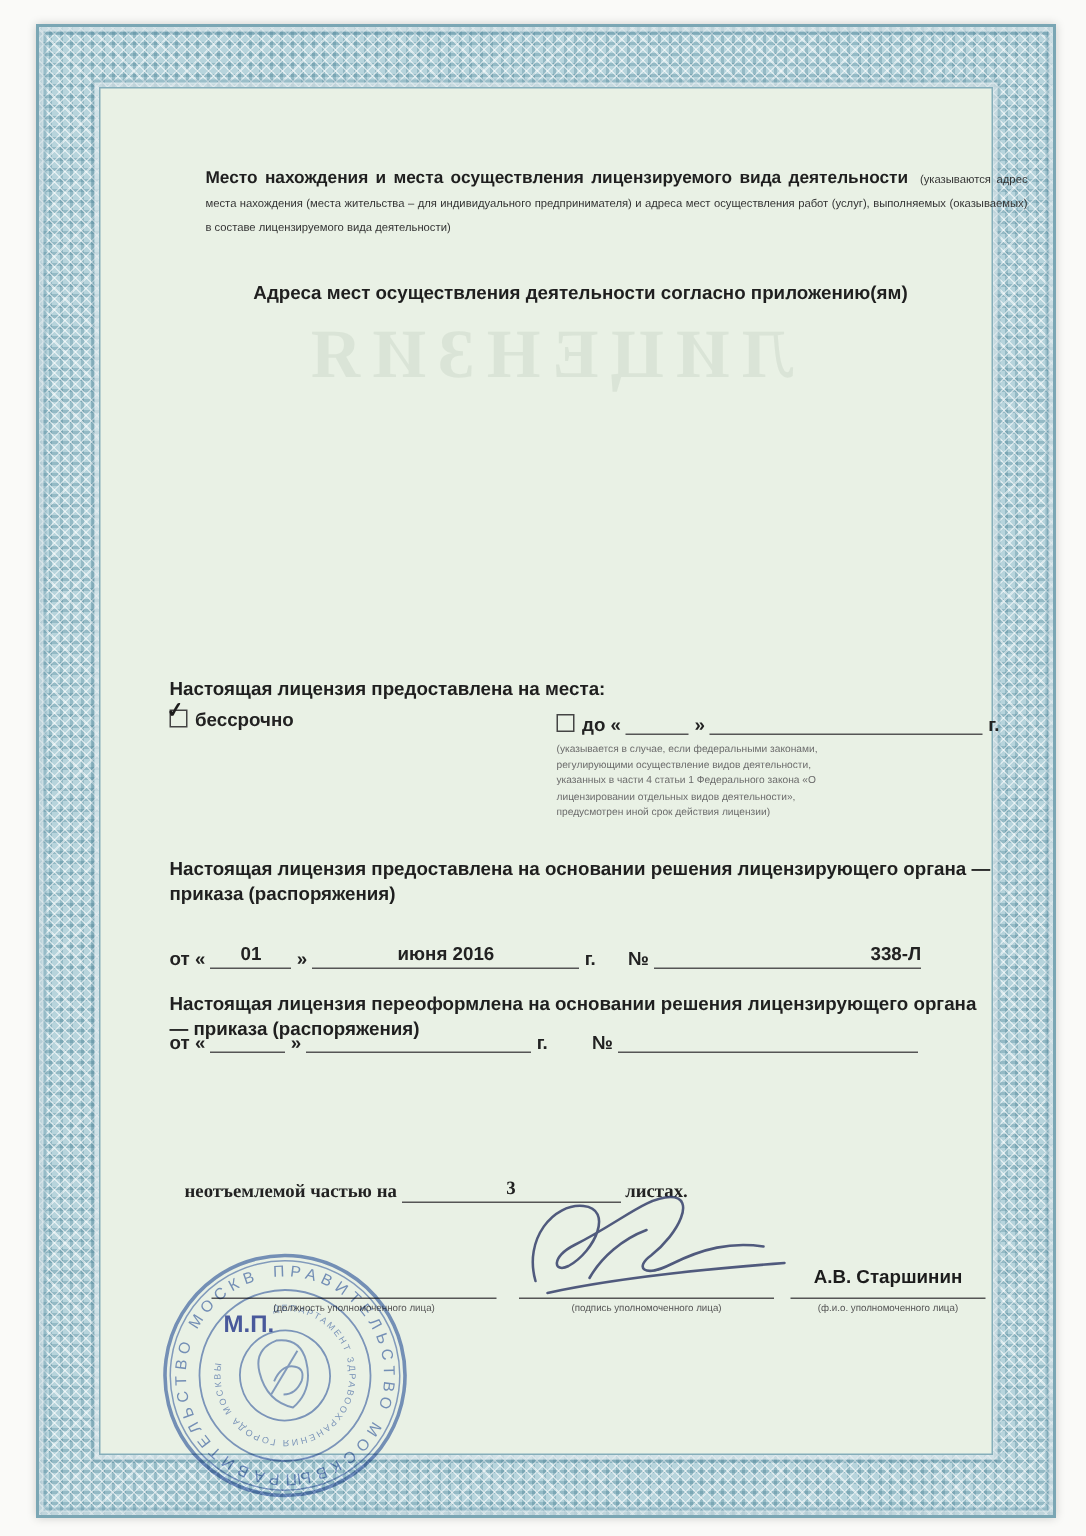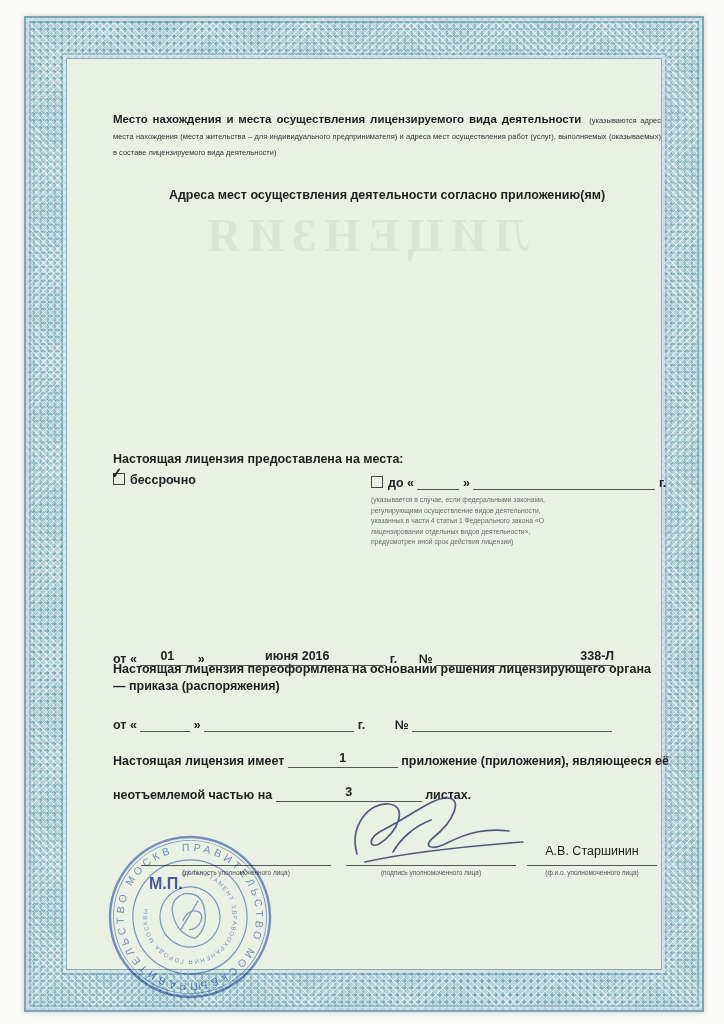--- a/index.html
+++ b/index.html
@@ -16,35 +16,35 @@
           repeating-linear-gradient(90deg, rgba(58,118,138,.28) 0 2px, transparent 2px 7px),
           repeating-linear-gradient(0deg, rgba(58,118,138,.28) 0 2px, transparent 2px 7px);
         border:2px solid #7aa6b4;
         box-shadow:0 0 6px rgba(0,0,0,.18), inset 0 0 0 3px rgba(255,255,255,.5), inset 0 0 0 5px rgba(90,140,160,.35);}
   .inner{position:absolute;inset:40px;background:#e9f1e5;border:1px solid #85aeba;
          box-shadow:0 0 0 3px rgba(255,255,255,.55), 0 0 0 5px rgba(90,140,160,.3);}
 
   .abs{position:absolute;}
   .lbl{font-weight:bold;font-size:12.5px;line-height:1.35;color:#1f1f1f;}
   .ctr{text-align:center;}
-  .hdr{font-size:11.5px;line-height:1.4;color:#1f1f1f;text-align:justify;}
+  .hdr{font-size:11.5px;line-height:1.4;color:#1f1f1f;text-align:justify;margin-left:24px;}
   .hdr-bold{font-weight:bold;}
   .hdr-note{font-size:7.5px;font-weight:normal;color:#333;margin-left:3px;}
   .row{font-size:12.5px;font-weight:bold;color:#222;white-space:nowrap;}
   .u{display:inline-block;border-bottom:1px solid #555;text-align:center;height:16px;vertical-align:bottom;}
   .tiny{font-size:6.8px;line-height:1.55;color:#6b6b6b;}
   .cap{font-size:6.5px;color:#555;text-align:center;}
   .box{display:inline-block;width:10px;height:10px;border:1px solid #444;background:transparent;
        position:relative;vertical-align:-1px;margin-right:5px;}
   .box .tick{position:absolute;left:-3px;top:-9px;font-size:14px;color:#1d1d1d;transform:rotate(-6deg);}
   .wm{font-family:"Liberation Serif",serif;font-weight:bold;font-size:46px;letter-spacing:8px;
       color:rgba(120,150,125,.13);transform:scaleX(-1);text-align:center;width:100%;}
   .sigline{border-bottom:1px solid #555;position:absolute;height:0;}
   .posTxt{font-weight:bold;font-size:11.5px;line-height:1.3;color:#1c1c1c;}
-  .nameTxt{font-weight:normal;font-size:12.5px;color:#1c1c1c;text-align:center;}
+  .nameTxt{font-weight:bold;font-size:12.5px;color:#1c1c1c;text-align:center;}
   .mp{font-size:16px;font-weight:bold;color:#2e3f8f;opacity:.85;}
   .signature{position:absolute;overflow:visible;}
   .signature path{fill:none;stroke:#35406b;stroke-width:1.7;stroke-linecap:round;opacity:.85;}
   .stampWrap{position:absolute;transform:rotate(-14deg);opacity:.82;mix-blend-mode:multiply;}
 </style>
 </head>
 <body>
 
 <div class="page">
   <div class="cert">
@@ -69,49 +69,45 @@
           <span class="box"></span><span>до «</span>
           <span class="u" style="width:42px;"></span>
           <span>»</span>
           <span class="u" style="width:182px;"></span>
           <span>г.</span>
         </span>
       </div>
 
       <div class="abs tiny" style="left:304px;top:436px;width:202px;">(указывается в случае, если федеральными законами, регулирующими осуществление видов деятельности, указанных в части 4 статьи 1 Федерального закона «О лицензировании отдельных видов деятельности», предусмотрен иной срок действия лицензии)</div>
 
+      <div class="abs lbl" style="left:46px;top:512px;width:548px;">Настоящая лицензия предоставлена на основании решения лицензирующего органа — приказа (распоряжения)</div>
 
       <div class="abs row" style="left:46px;top:570px;width:548px;">
         <span>от «</span>
-        <span class="u" style="width:54px;margin-top:20px;">01</span>
+        <span class="u" style="width:54px;">01</span>
         <span>»</span>
         <span class="u" style="width:178px;">июня 2016</span>
         <span>г.</span>
         <span style="margin-left:18px;">№</span>
         <span class="u" style="width:178px;text-align:right;">338-Л</span>
       </div>
 
       <div class="abs lbl" style="left:46px;top:602px;width:548px;">Настоящая лицензия переоформлена на основании решения лицензирующего органа — приказа (распоряжения)</div>
 
-      <div class="abs row" style="left:46px;top:656px;width:548px;">
+      <div class="abs row" style="left:46px;top:626px;width:548px;">
         <span>от «</span>
         <span class="u" style="width:50px;"></span>
         <span>»</span>
         <span class="u" style="width:150px;"></span>
         <span>г.</span>
         <span style="margin-left:26px;">№</span>
         <span class="u" style="width:200px;"></span>
       </div>
 
-      <div class="abs row" style="left:46px;top:692px;width:548px;">
-        <span>Настоящая лицензия имеет</span>
-        <span class="u" style="width:110px;">1</span>
-        <span>приложение (приложения), являющееся её</span>
-      </div>
-      <div class="abs row" style="left:46px;top:726px;width:548px;">
+      <div class="abs row" style="left:56px;top:726px;width:548px;font-family:Liberation Serif, serif;">
         <span>неотъемлемой частью на</span>
         <span class="u" style="width:146px;">3</span>
         <span>листах.</span>
       </div>
 
       <div class="abs" style="left:46px;top:737px;width:548px;height:105px;">
 
         <div class="sigline" style="left:28px;top:69px;width:190px;"></div>
         <div class="sigline" style="left:233px;top:69px;width:170px;"></div>
         <div class="sigline" style="left:414px;top:69px;width:130px;"></div>

